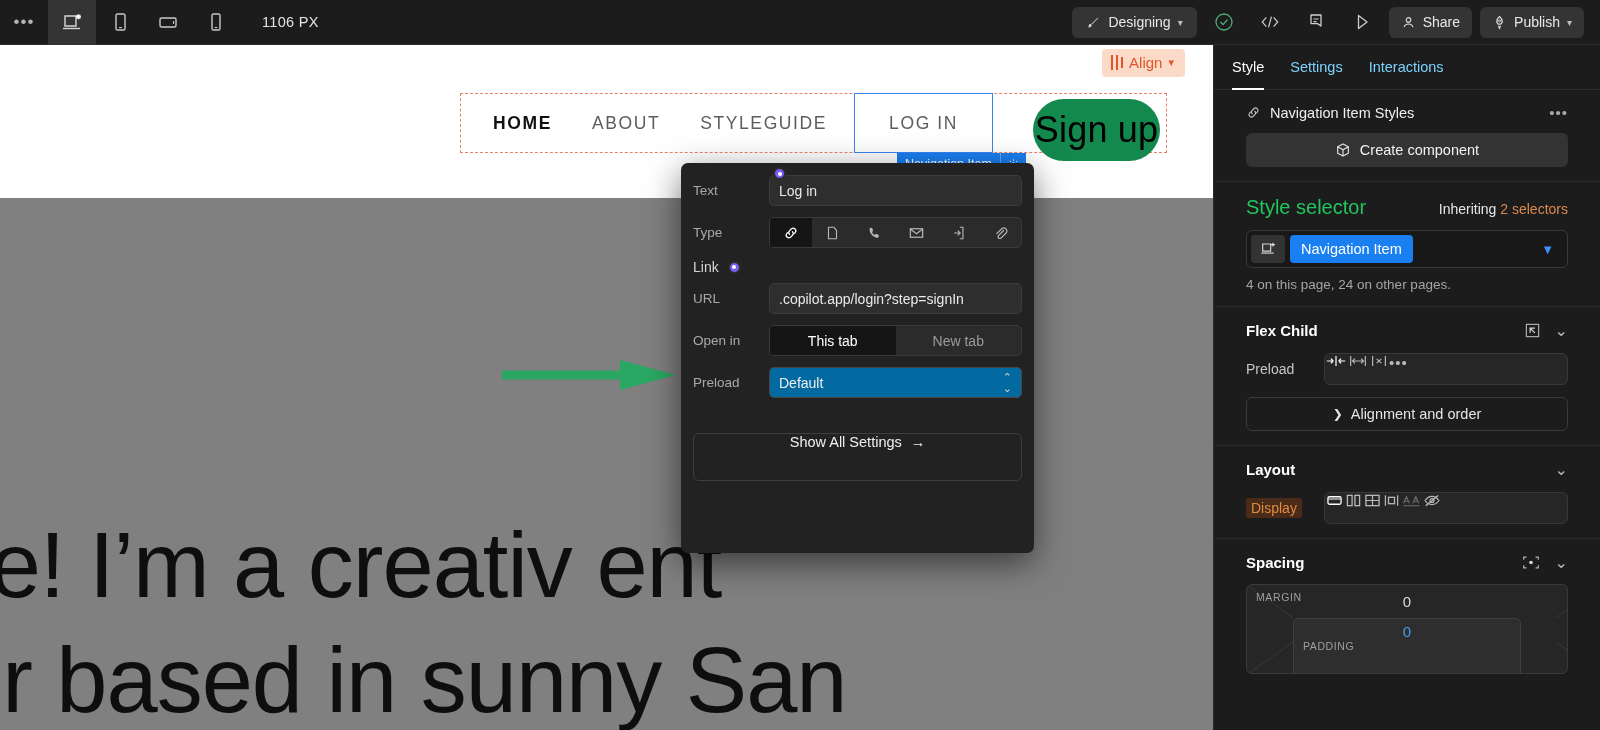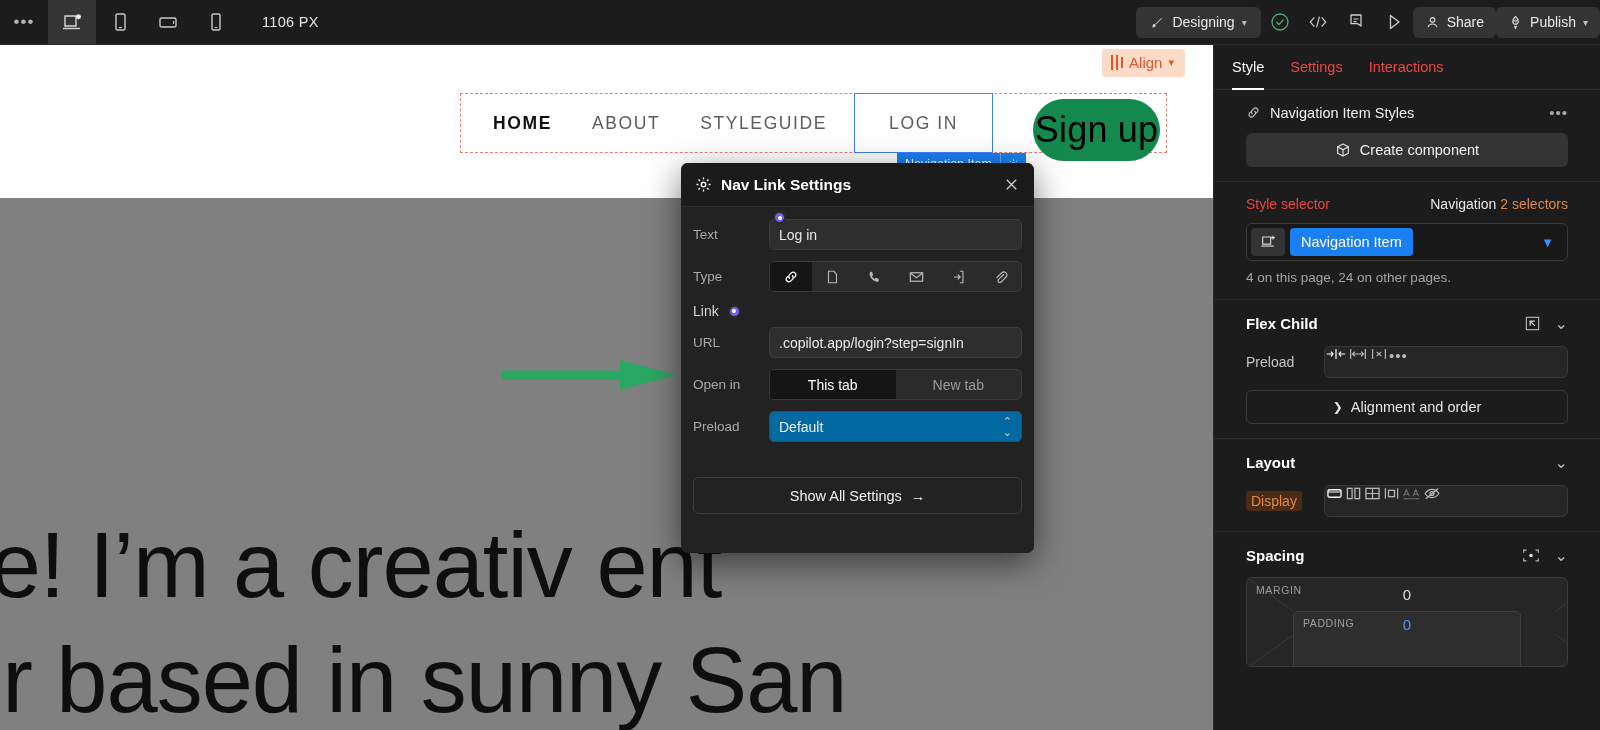--- a/index.html
+++ b/index.html
@@ -30,21 +30,21 @@
     align-items: center; justify-content: center;
     color: #c9c9c9;
   }
   .dev-btn.active { background: #343434; }
   .tb-px {
     color: #e3e3e3; font-size: 14.5px; margin-left: 22px;
     letter-spacing: .3px;
   }
   .tb-right {
     margin-left: auto; display: flex; align-items: center;
-    gap: 0; padding-right: 0;
+    gap: 8px; padding-right: 16px;
   }
   .pill {
     height: 31px; border-radius: 6px; background: #343434;
     display: flex; align-items: center; gap: 7px;
     padding: 0 12px; color: #e8e8e8; font-size: 14px;
   }
   .pill.wide { padding: 0 14px; }
   .icon-btn {
     width: 38px; height: 31px; display: flex;
     align-items: center; justify-content: center; color: #cfcfcf;
@@ -194,54 +194,54 @@
   .seg.tabs > div { font-size: 14px; color: #9b9b9b; }
   .seg.tabs > div.on { color: #fff; background: #151515; text-align: center; }
   .sel {
     flex: 1; height: 31px; background: #0369a1;
     border: 1px solid #474747; border-radius: 5px;
     display: flex; align-items: center; padding: 0 9px;
     font-size: 14px; color: #efefef; gap: 28px;
   }
   .sel .sc { margin-left: auto; font-size: 11px; color: #d2d2d2; line-height: 1; }
   .show-all {
-    margin: 16px 12px 0 12px; height: 37px;
+    margin: 16px 12px 0 12px; height: 48px;
     border: 1px solid #3e3e3e; border-radius: 6px;
-    display: flex; align-items: center; justify-content: center;
+    display: flex; align-items: flex-start; justify-content: center;
     gap: 9px; font-size: 14.5px; color: #f0f0f0;
   }
 
   
   .rpanel {
     position: absolute; top: 45px; right: 0;
     width: 387px; height: 685px;
     background: #1c1c1c; color: #e6e6e6;
     border-left: 1px solid #2c2c2c;
     overflow: hidden;
   }
   .rtabs {
     height: 45px; display: flex; align-items: center;
     gap: 26px; padding: 0 18px;
     border-bottom: 1px solid #2c2c2c;
   }
-  .rtab { font-size: 14.5px; color: #ef4444; height: 45px;
+  .rtab { font-size: 14.5px; color: #7dd3fc; height: 45px;
           display: flex; align-items: center; }
   .rtab.on { color: #fff; box-shadow: inset 0 -2px 0 #fff; }
   .sec { padding: 14px 32px; border-bottom: 1px solid #2a2a2a; }
   .styles-hd { display: flex; align-items: center; gap: 9px; }
   .styles-hd .t { font-size: 14.5px; color: #efefef; }
   .styles-hd .more { margin-left: auto; color: #a8a8a8; font-size: 15px; letter-spacing: 1px; }
   .create-comp {
     margin-top: 12px; height: 34px; background: #333333;
     border-radius: 6px; display: flex; align-items: center;
     justify-content: center; gap: 9px;
     font-size: 14.5px; color: #f1f1f1;
   }
   .sel-hd { display: flex; align-items: baseline; }
-  .sel-hd .l { font-size: 14px; color: #ef4444; }
+  .sel-hd .l { font-size: 20px; color: #22c55e; }
   .sel-hd .r { margin-left: auto; font-size: 14px; color: #e7e7e7; }
   .sel-hd .r b { color: #d9894f; font-weight: normal; }
   .selector-box {
     margin-top: 11px; height: 38px; background: #181818;
     border: 1px solid #3a3a3a; border-radius: 6px;
     display: flex; align-items: center; padding: 4px;
   }
   .selector-icn {
     width: 34px; height: 28px; background: #333;
     border-radius: 4px; display: flex;
@@ -280,21 +280,21 @@
     position: relative; overflow: hidden;
   }
   .sp-m-lbl { position: absolute; top: 6px; left: 9px;
               font-size: 10.5px; color: #9e9e9e; letter-spacing: .6px; }
   .sp-m-val { position: absolute; top: 8px; left: 0; width: 100%;
               text-align: center; font-size: 15px; color: #dcdcdc; }
   .sp-inner {
     position: absolute; top: 33px; left: 46px; right: 46px; bottom: -26px;
     background: #2e2e2e; border: 1px solid #3f3f3f; border-radius: 5px;
   }
-  .sp-p-lbl { position: absolute; top: 5px; left: 9px;
+  .sp-p-lbl { position: absolute; top: 21px; left: 9px;
               font-size: 10.5px; color: #9e9e9e; letter-spacing: .6px; }
   .sp-p-val { position: absolute; top: 4px; left: 0; width: 100%;
               text-align: center; font-size: 15px; color: #4f97ef; }
   .sp-diag { position: absolute; inset: 0; }
   svg { display: block; }
 </style>
 </head>
 <body>
 
 <div class="app">
@@ -447,34 +447,20 @@
     </div>
   </div>
 
   <div class="arrow">
     <svg width="178" height="40" viewBox="0 0 178 40">
       <path d="M2 15.5h118V5l56 15-56 15V24.5H2z" fill="#2aa863"></path>
     </svg>
   </div>
 
   <div class="dialog">
-    <div class="dlg-head">
-      <span>
-        <svg width="17" height="17" viewBox="0 0 18 18">
-            <circle cx="9" cy="9" r="2.4" stroke="#fff" stroke-width="1.4" fill="none"></circle>
-            <path d="M9 1.6v2M9 14.4v2M1.6 9h2M14.4 9h2M3.7 3.7l1.5 1.5M12.8 12.8l1.5 1.5M14.3 3.7l-1.5 1.5M5.2 12.8l-1.5 1.5" stroke="#fff" stroke-width="1.4"></path>
-          </svg>
-      </span>
-      <span class="dlg-title">Nav Link Settings</span>
-      <span class="dlg-close">
-        <svg width="15" height="15" viewBox="0 0 16 16">
-            <path d="M3 3l10 10M13 3L3 13" stroke="#cfcfcf" stroke-width="1.4"></path>
-          </svg>
-      </span>
-    </div>
 
     <div class="dlg-body">
 
       <div class="row text-row">
         <div class="row-lbl">Text</div>
         <div class="dot text-dot"></div>
         <div class="field">Log in</div>
       </div>
 
       <div class="row">
@@ -587,21 +573,21 @@
             </svg>
         </span>
         <span>Create component</span>
       </div>
     </div>
 
     <div class="sec">
       <div class="sel-hd">
         <span class="l">Style selector</span>
         <span class="r">
-          <span>Navigation </span><b>2 selectors</b>
+          <span>Inheriting </span><b>2 selectors</b>
         </span>
       </div>
       <div class="selector-box">
         <span class="selector-icn">
           <svg width="18" height="16" viewBox="0 0 20 18">
               <path d="M4 3.4h9v8H4z" stroke="#d6d6d6" stroke-width="1.3" fill="none"></path>
               <path d="M2.5 13.6h14" stroke="#d6d6d6" stroke-width="1.3"></path>
               <path d="M15.6 2v4.2M13.5 4.1h4.2" stroke="#eee" stroke-width="1.2"></path>
             </svg>
         </span>

